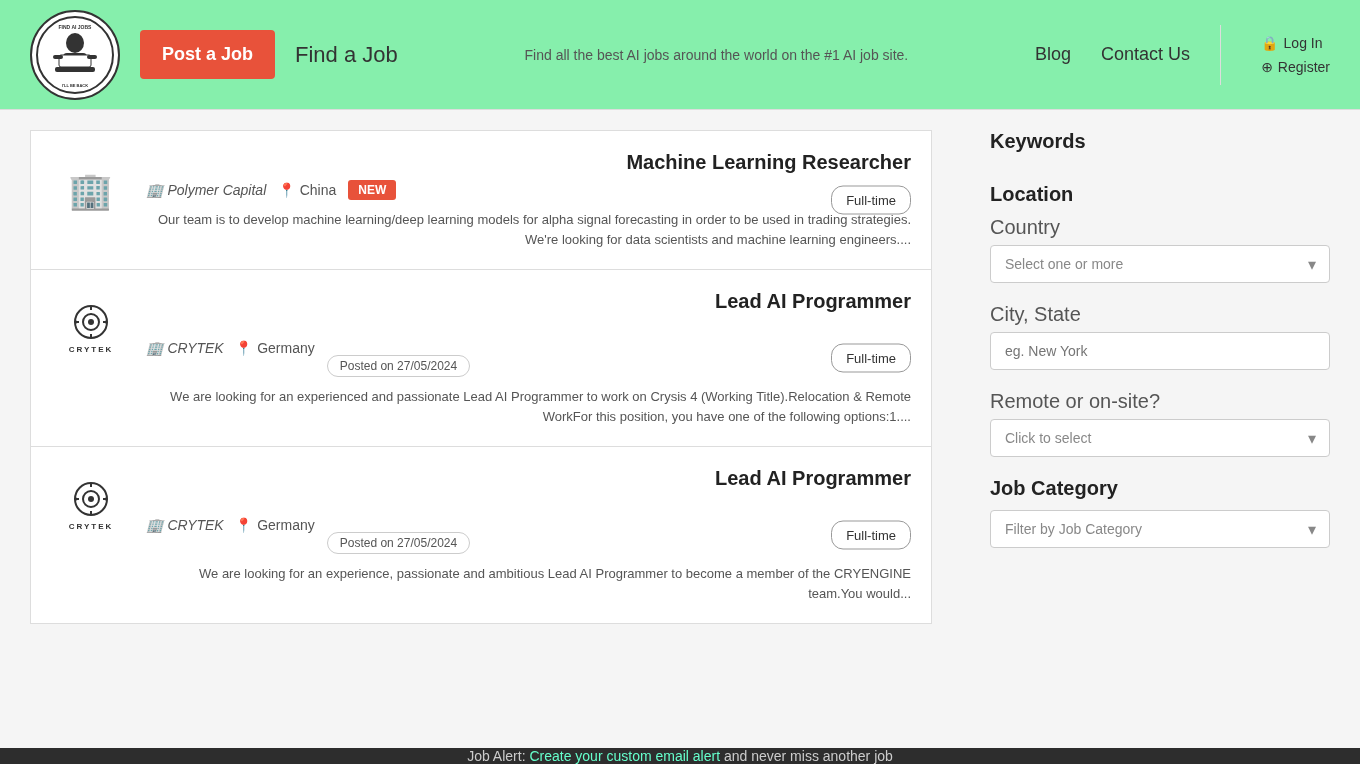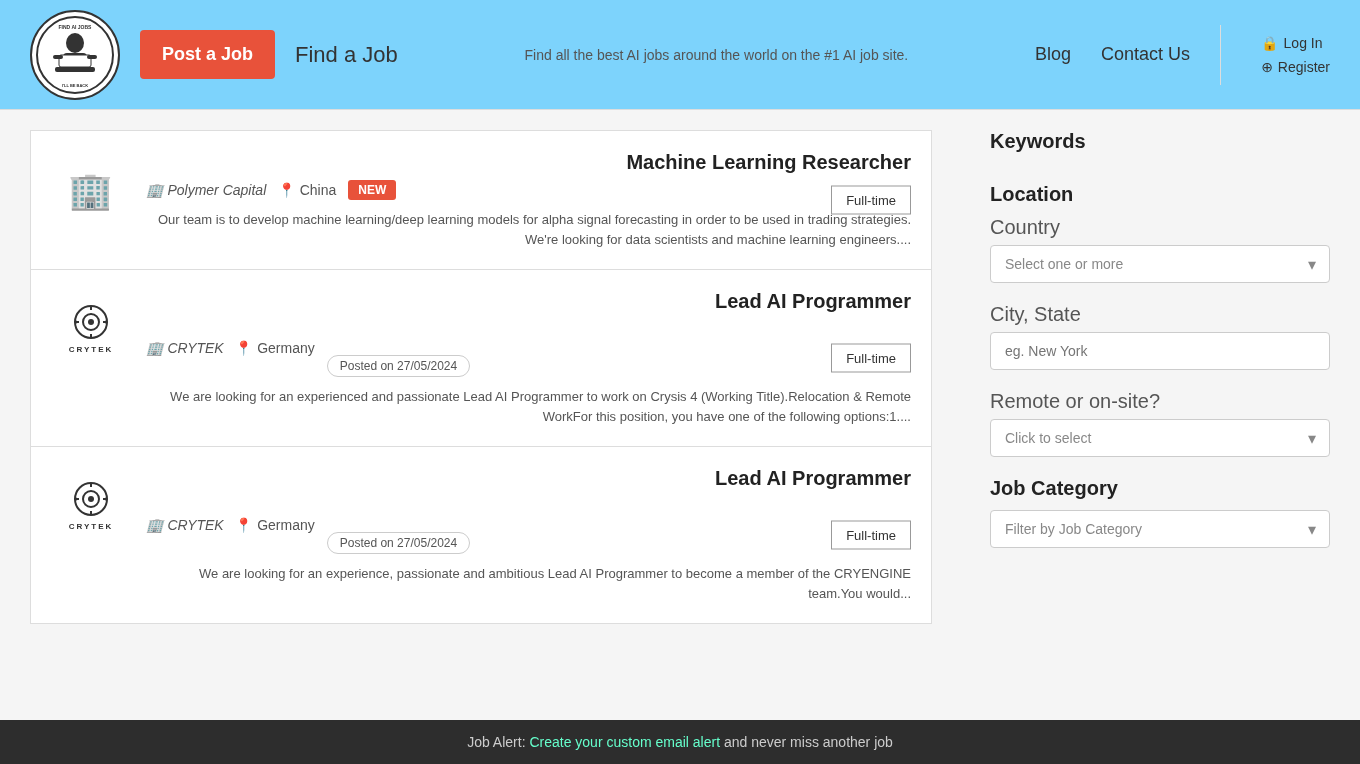--- a/index.html
+++ b/index.html
@@ -1,20 +1,20 @@
 <!DOCTYPE html>
 <html><head>
   <meta charset="utf-8">
   <style>
     * { box-sizing: border-box; margin: 0; padding: 0; }
     body { font-family: Arial, sans-serif; background: #f5f5f5; color: #333; }
 
     
     .header {
-      background: #7dd3fc;
+      background: #86efac;
       border-bottom: 1px solid #ddd;
       display: flex;
       align-items: center;
       padding: 10px 30px;
       gap: 20px;
       height: 110px;
     }
     .logo-wrap {
       width: 90px;
       height: 90px;
@@ -172,21 +172,21 @@
       font-size: 13px;
       color: #555;
       line-height: 1.5;
     }
     .job-type-badge {
       position: absolute;
       right: 20px;
       top: 50%;
       transform: translateY(-50%);
       border: 1px solid #999;
-      border-radius: 0;
+      border-radius: 12px;
       padding: 6px 14px;
       font-size: 13px;
       color: #333;
       background: #fff;
     }
 
     
     .sidebar {
       width: 340px;
       flex-shrink: 0;
@@ -244,21 +244,20 @@
 
     
     .footer-bar {
       position: fixed;
       bottom: 0;
       left: 0;
       right: 0;
       background: #2d2d2d;
       color: #ccc;
       text-align: center;
-      padding: 14px;
       font-size: 14px;
       z-index: 100;
     }
     .footer-bar a {
       color: #6fc;
       text-decoration: none;
     }
 
     
     .crytek-logo {

